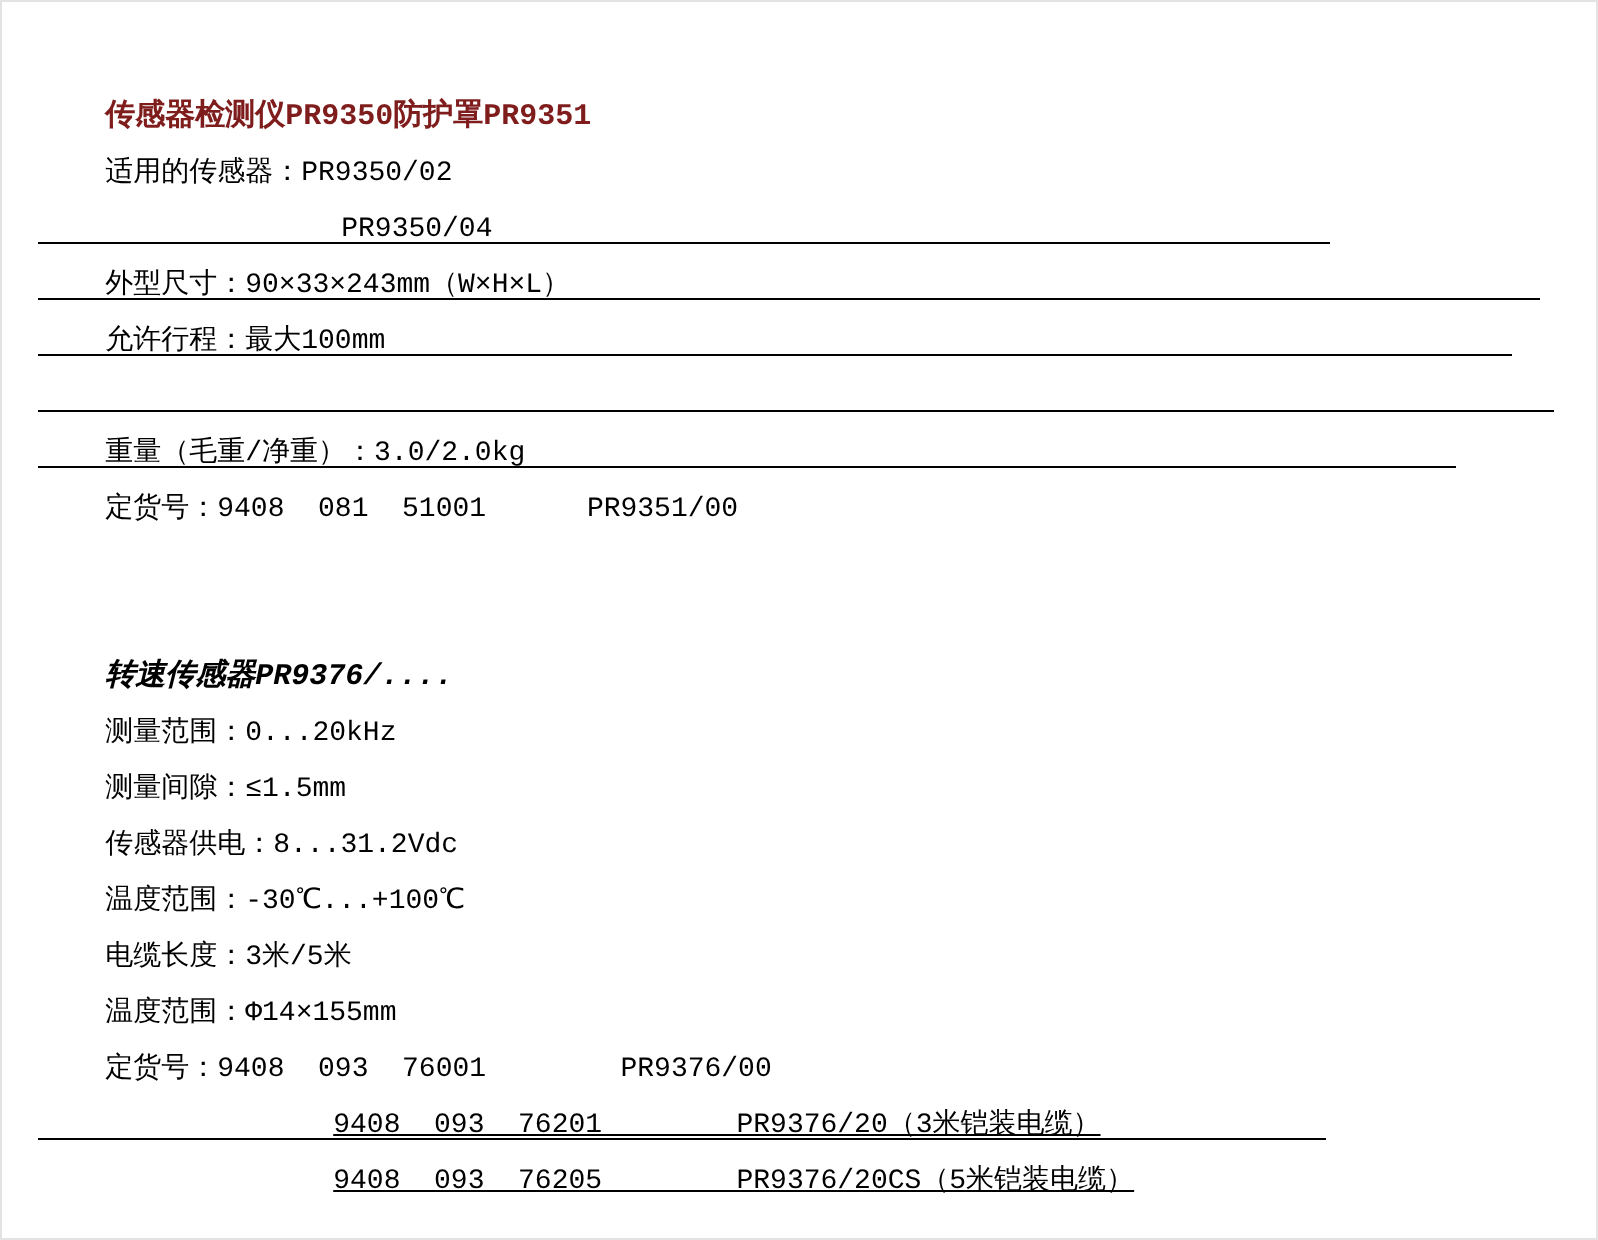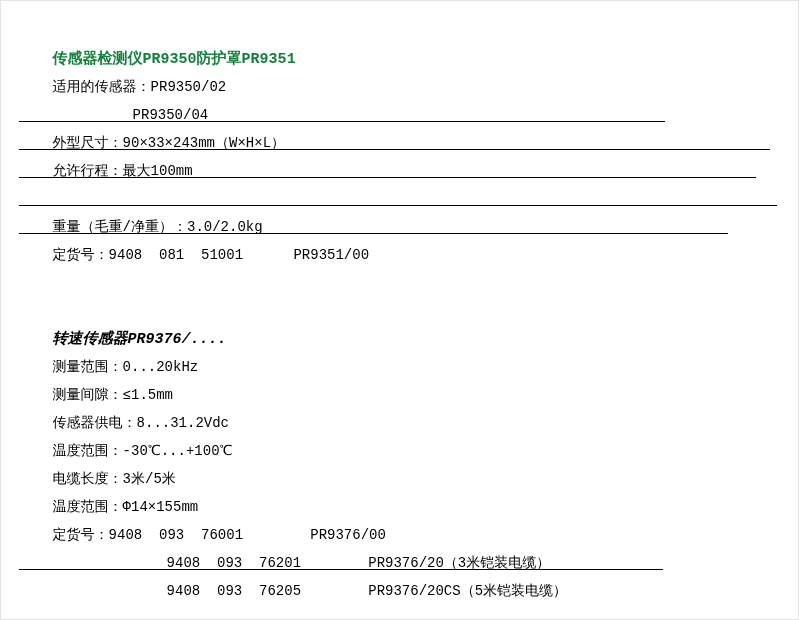--- a/index.html
+++ b/index.html
@@ -19,30 +19,30 @@
   .line {
     position: relative;
     height: 28px;
     line-height: 28px;
     white-space: pre;
   }
   .t { white-space: pre; }
   .h1p {
     font-weight: bold;
     font-size: 15px;
-    color: #15803d;
+    color: #7f1d1d;
   }
   .h1b {
     font-weight: bold;
     font-size: 15px;
     color: #000000;
     font-style: italic;
   }
-  .ind198 { margin-left: 80px; }
-  .ind114 { margin-left: 114px; }
+  .ind198 { margin-left: 118px; }
+  .ind114 { margin-left: 114px; text-decoration: underline; }
   .ul {
     position: absolute;
     left: 0;
     bottom: 7px;
     height: 0;
     border-top: 1px solid #000000;
   }
   .spacer2 { height: 56px; }
 </style>
 </head>

